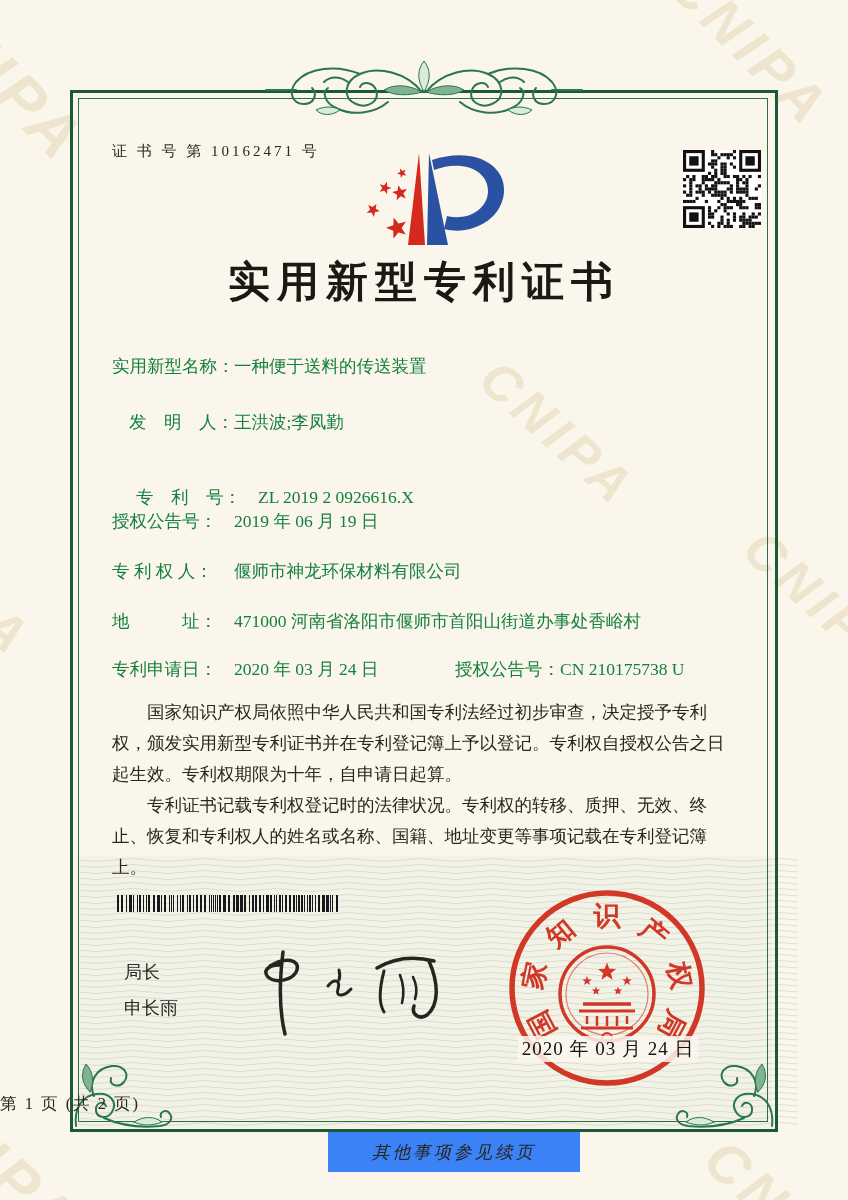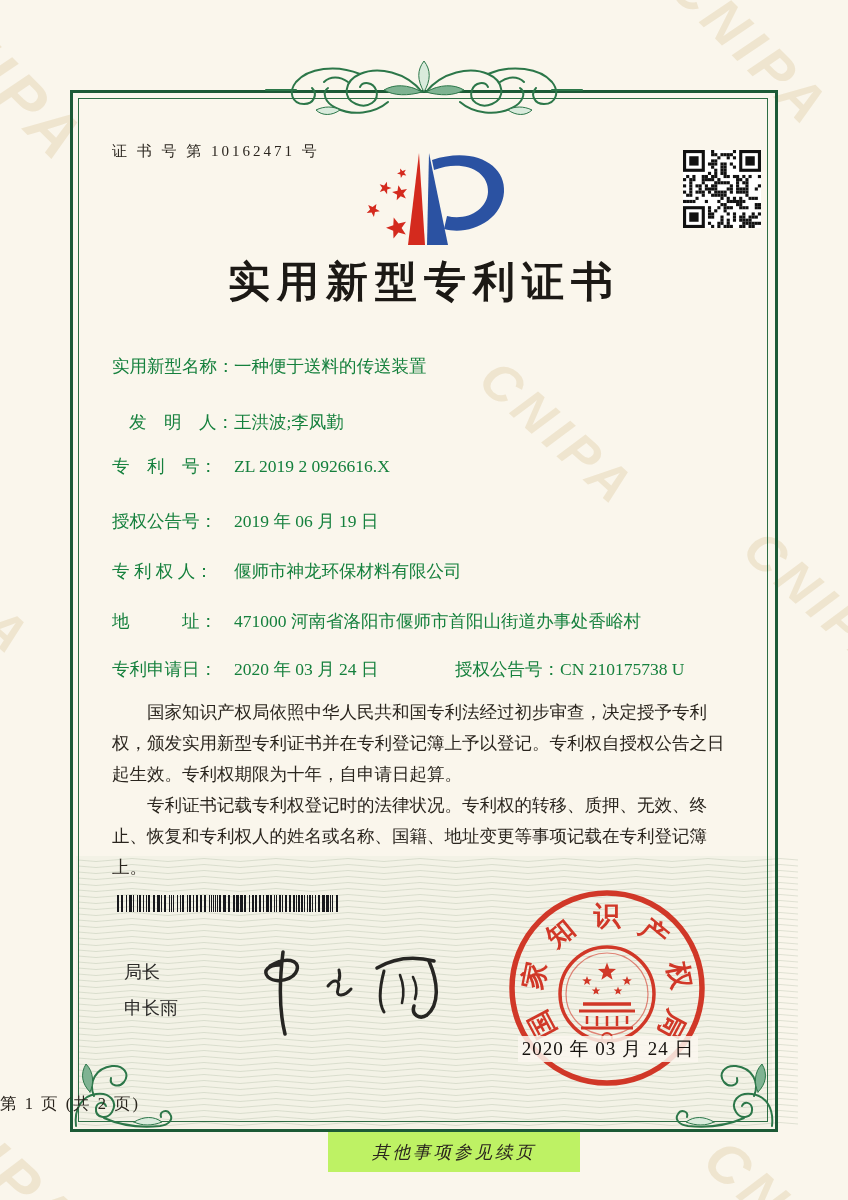--- a/index.html
+++ b/index.html
@@ -17,38 +17,38 @@
       border:3px solid #1c5a36;}
   .frame-inner{position:absolute;left:78px;top:98px;width:688px;height:1022px;
       border:1.5px solid #2d6e44;}
 
   .cert-no{position:absolute;left:112px;top:142px;font-size:15px;letter-spacing:3px;color:#2b261f;}
   .title{position:absolute;left:0;top:254px;width:848px;text-align:center;
       font-size:42px;font-weight:bold;letter-spacing:7px;color:#1c1915;}
 
   .field-row{position:absolute;left:112px;font-size:17.5px;white-space:nowrap;color:#15803d;}
   .field-label{display:inline-block;width:122px;}
-  .row1{top:354px;}.row2{top:410px;text-align:right;}.row3{top:454px;}.row4{top:509px;}
+  .row1{top:354px;}.row2{top:410px;text-align:right;}.row3{top:485px;margin-left:24px;}.row4{top:509px;}
   .row5{top:559px;}.row6{top:609px;}.row7{top:657px;width:630px;}
   .grant-no{position:absolute;left:343px;top:0;}
 
   .body-text{position:absolute;left:112px;top:697px;width:628px;
       font-size:17.5px;line-height:31px;color:#2a251e;}
   .body-text p{margin:0;text-indent:2em;}
 
   .director-title{position:absolute;left:124px;top:960px;font-size:18px;font-family:"Liberation Sans","DejaVu Sans",sans-serif;color:#2b2a28;text-align:center;}
   .director-name{position:absolute;left:124px;top:996px;font-size:18px;font-family:"Liberation Sans","DejaVu Sans",sans-serif;color:#2b2a28;}
 
   .seal-date{position:absolute;left:518px;top:1036px;width:180px;text-align:center;
       font-size:19px;letter-spacing:1px;color:#15120e;background:rgba(250,247,238,.85);}
 
   .page-indicator{position:absolute;left:0;top:1093px;width:848px;
       font-size:16.5px;letter-spacing:2px;color:#2b261f;}
   .continuation{position:absolute;left:328px;top:1132px;width:252px;height:40px;
-      background:#bef264;display:flex;align-items:center;justify-content:center;
+      background:#3b82f6;display:flex;align-items:center;justify-content:center;
       font-size:17.5px;font-style:italic;letter-spacing:3px;color:#2a251e;}
 
   svg{display:block;}
   .orn path{stroke:#2c7749;stroke-width:2;fill:none;stroke-linecap:round;}
   .orn .leaf{fill:#7fb392;stroke:#2c7749;stroke-width:1;}
   .orn .leaf-light{fill:#d9ebdc;stroke:#2c7749;stroke-width:1;}
   .sig path{stroke:#262522;fill:none;stroke-linecap:round;stroke-linejoin:round;}
 </style>
 </head>
 <body>

